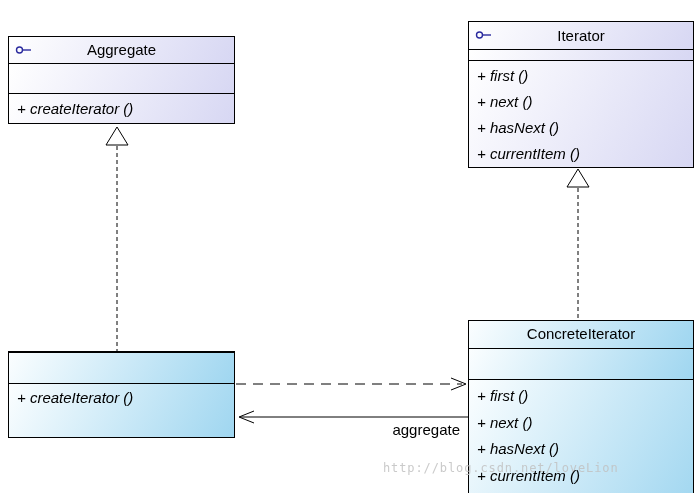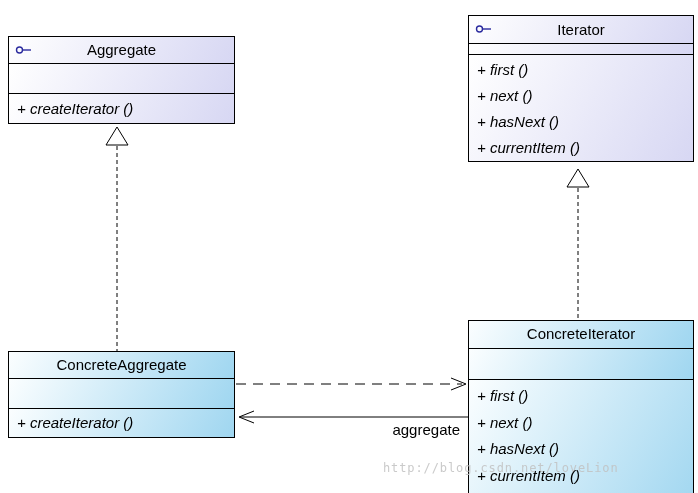--- a/index.html
+++ b/index.html
@@ -38,21 +38,21 @@
     font-style:italic;
   }
 
   
   #box-aggregate          { left:8px;   top:36px;  width:227px; height:88px;  }
   #box-aggregate .hdr     { height:27px; line-height:26px; }
   #box-aggregate .attrs   { height:31px; }
   #box-aggregate .methods { flex:1; } 
   #box-aggregate .m-line  { line-height:29px; }
 
-  #box-iterator           { left:468px; top:15px;   width:226px; height:147px; }
+  #box-iterator           { left:468px; top:21px;   width:226px; height:147px; }
   #box-iterator .hdr      { height:28px; line-height:27px; }
   #box-iterator .attrs    { height:31px; }
   #box-iterator .methods  { flex:1; padding-top:2px; }
   #box-iterator .m-line   { line-height:26px; }
 
   #box-concrete-aggregate          { left:8px;   top:351px; width:227px; height:87px; }
   #box-concrete-aggregate .hdr     { height:27px; line-height:26px; }
   #box-concrete-aggregate .attrs   { height:31px; }
   #box-concrete-aggregate .methods { flex:1; }
   #box-concrete-aggregate .m-line  { line-height:28px; }
@@ -134,23 +134,20 @@
     <div class="compartment attrs"></div>
     <div class="compartment methods">
       <div class="m-line">+ first ()</div>
       <div class="m-line">+ next ()</div>
       <div class="m-line">+ hasNext ()</div>
       <div class="m-line">+ currentItem ()</div>
     </div>
   </div>
 
   <div id="box-concrete-aggregate" class="uml-box concrete">
-    <div class="compartment hdr">
-      <span class="title">ConcreteAggregate</span>
-    </div>
     <div class="compartment attrs"></div>
     <div class="compartment methods">
       <div class="m-line">+ createIterator ()</div>
     </div>
   </div>
 
   <div id="box-concrete-iterator" class="uml-box concrete">
     <div class="compartment hdr">
       <span class="title">ConcreteIterator</span>
     </div>

